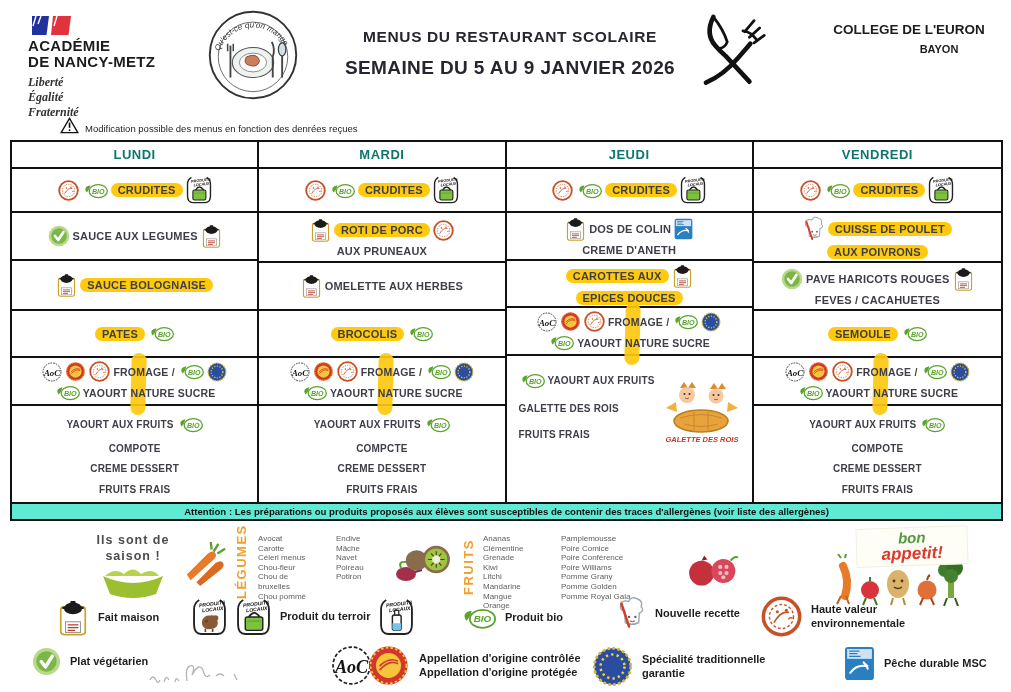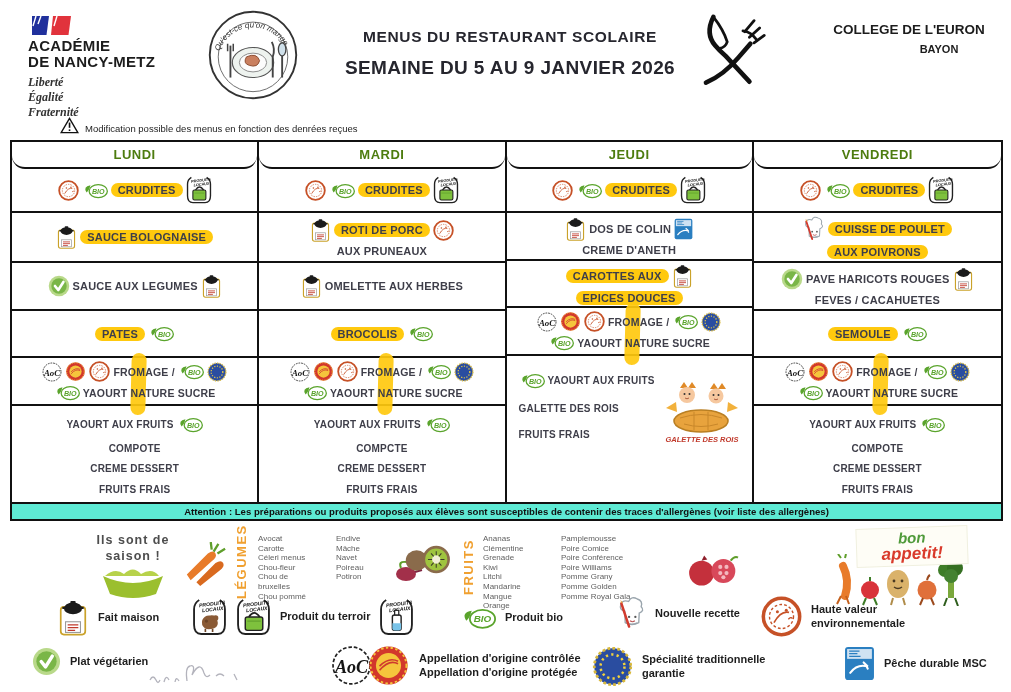--- a/index.html
+++ b/index.html
@@ -32,21 +32,21 @@
   .day-col:last-child{border-right:none;}
   .cell{border-bottom:2px solid #111;display:flex;flex-direction:column;align-items:center;
         justify-content:center;gap:2px;position:relative;}
   .h-head{height:25px;}
   .h-r1{height:42px;}
   .h-r2{height:48px;}
   .h-r3{height:46px;}
   .h-r4{height:45px;}
   .h-r5{height:46px;}
   .h-r6{height:93px;border-bottom:none;justify-content:space-evenly;padding:3px 0;}
-  .day-header{font-weight:bold;font-size:13px;letter-spacing:.5px;color:#4d7c0f;border-radius:13px;}
+  .day-header{font-weight:bold;font-size:13px;letter-spacing:.5px;color:#0f766e;}
   .line{display:flex;align-items:center;justify-content:center;gap:3px;position:relative;z-index:1;}
   .mtext{font-weight:700;font-size:11px;color:#3e3e49;white-space:nowrap;letter-spacing:.2px;}
   .h-r6 .mtext{font-size:10px;}
   .cheese .mtext{font-size:10.5px;}
   .hl{background:#ffc90e;border-radius:9px;padding:1px 7px;}
   .cheese::after{content:"";position:absolute;left:50%;top:-5px;width:15px;height:62px;
                  background:#ffc90e;transform:translateX(-4px) rotate(1.5deg);
                  border-radius:8px;opacity:.92;z-index:0;}
   .extra-galette{align-items:flex-start;padding-left:12px;}
   .extra-galette .line{justify-content:flex-start;}
@@ -219,55 +219,55 @@
               <path d="M7 2.5 q-5 3 -5 9 v15 q0 9 7 9 h16 q7 0 7 -9 v-15 q0 -6 -5 -9" fill="#fff" stroke="#222" stroke-width="1.8"></path>
               <text x="7" y="9.5" transform="rotate(-7 7 9.5)" font-size="5" font-weight="bold" font-style="italic" fill="#111" font-family="Liberation Sans,sans-serif">PRODUITS</text>
               <text x="10" y="14.5" transform="rotate(-7 10 14.5)" font-size="5" font-weight="bold" font-style="italic" fill="#111" font-family="Liberation Sans,sans-serif">LOCAUX</text>
               <rect x="9" y="19" width="17" height="13" rx="2" fill="#7ec13d" stroke="#222" stroke-width="1.4"></rect>
               <path d="M12.5 19 q5 -8 10.5 0" fill="none" stroke="#222" stroke-width="1.8"></path>
               <path d="M11 23 h13" stroke="#5f9e2b" stroke-width="1"></path>
             </svg>
           </span>
         </div>
       </div>
-      <div class="cell h-r2">
-        <div class="line">
-          <span class="mi mi-fait-maison">
-            <svg viewBox="0 0 30 36">
-              <rect x="3.5" y="8" width="23" height="26" rx="3" fill="#fff" stroke="#caa22a" stroke-width="1.6"></rect>
-              <ellipse cx="15" cy="9.5" rx="8.5" ry="5.5" fill="#1b1b1b"></ellipse>
-              <path d="M5 9 h4 M21 9 h4" stroke="#1b1b1b" stroke-width="2"></path>
-              <rect x="12.5" y="2.5" width="5" height="2.5" rx="1" fill="#1b1b1b"></rect>
-              <rect x="8" y="22" width="14" height="10" fill="#fff" stroke="#999" stroke-width="1"></rect>
-              <path d="M10 25 h10 M10 27.5 h10 M10 30 h7" stroke="#c0392b" stroke-width="1.2"></path>
-            </svg>
-          </span>
-          <span class="mtext hl">SAUCE BOLOGNAISE</span>
-        </div>
-      </div>
       <div class="cell h-r3">
         <div class="line">
           <span class="mi mi-veg">
             <svg viewBox="0 0 30 30">
               <circle cx="15" cy="15" r="14" fill="#b9d98a"></circle>
               <circle cx="15" cy="15" r="10.5" fill="#7ab648"></circle>
               <path d="M9.5 15 l4.5 5.5 L21 9.5" stroke="#fff" stroke-width="3.6" fill="none" stroke-linecap="round" stroke-linejoin="round"></path>
             </svg>
           </span>
           <span class="mtext">SAUCE AUX LEGUMES</span>
           <span class="mi mi-fait-maison">
             <svg viewBox="0 0 30 36">
               <rect x="3.5" y="8" width="23" height="26" rx="3" fill="#fff" stroke="#caa22a" stroke-width="1.6"></rect>
               <ellipse cx="15" cy="9.5" rx="8.5" ry="5.5" fill="#1b1b1b"></ellipse>
               <path d="M5 9 h4 M21 9 h4" stroke="#1b1b1b" stroke-width="2"></path>
               <rect x="12.5" y="2.5" width="5" height="2.5" rx="1" fill="#1b1b1b"></rect>
               <rect x="8" y="22" width="14" height="10" fill="#fff" stroke="#999" stroke-width="1"></rect>
               <path d="M10 25 h10 M10 27.5 h10 M10 30 h7" stroke="#c0392b" stroke-width="1.2"></path>
             </svg>
           </span>
+        </div>
+      </div>
+      <div class="cell h-r2">
+        <div class="line">
+          <span class="mi mi-fait-maison">
+            <svg viewBox="0 0 30 36">
+              <rect x="3.5" y="8" width="23" height="26" rx="3" fill="#fff" stroke="#caa22a" stroke-width="1.6"></rect>
+              <ellipse cx="15" cy="9.5" rx="8.5" ry="5.5" fill="#1b1b1b"></ellipse>
+              <path d="M5 9 h4 M21 9 h4" stroke="#1b1b1b" stroke-width="2"></path>
+              <rect x="12.5" y="2.5" width="5" height="2.5" rx="1" fill="#1b1b1b"></rect>
+              <rect x="8" y="22" width="14" height="10" fill="#fff" stroke="#999" stroke-width="1"></rect>
+              <path d="M10 25 h10 M10 27.5 h10 M10 30 h7" stroke="#c0392b" stroke-width="1.2"></path>
+            </svg>
+          </span>
+          <span class="mtext hl">SAUCE BOLOGNAISE</span>
         </div>
       </div>
       <div class="cell h-r4">
         <div class="line">
           <span class="mtext hl">PATES</span>
           <span class="mi mi-bio">
             <svg viewBox="0 0 40 26">
               <path d="M7 16 Q1 7 13 5 Q11 13 7 16 Z" fill="#5aa42c"></path>
               <ellipse cx="25" cy="14" rx="14" ry="10" fill="none" stroke="#5aa42c" stroke-width="2"></ellipse>
               <text x="25" y="18" text-anchor="middle" font-size="11" font-style="italic" font-weight="bold" fill="#5aa42c" font-family="Liberation Sans,sans-serif">BIO</text>

